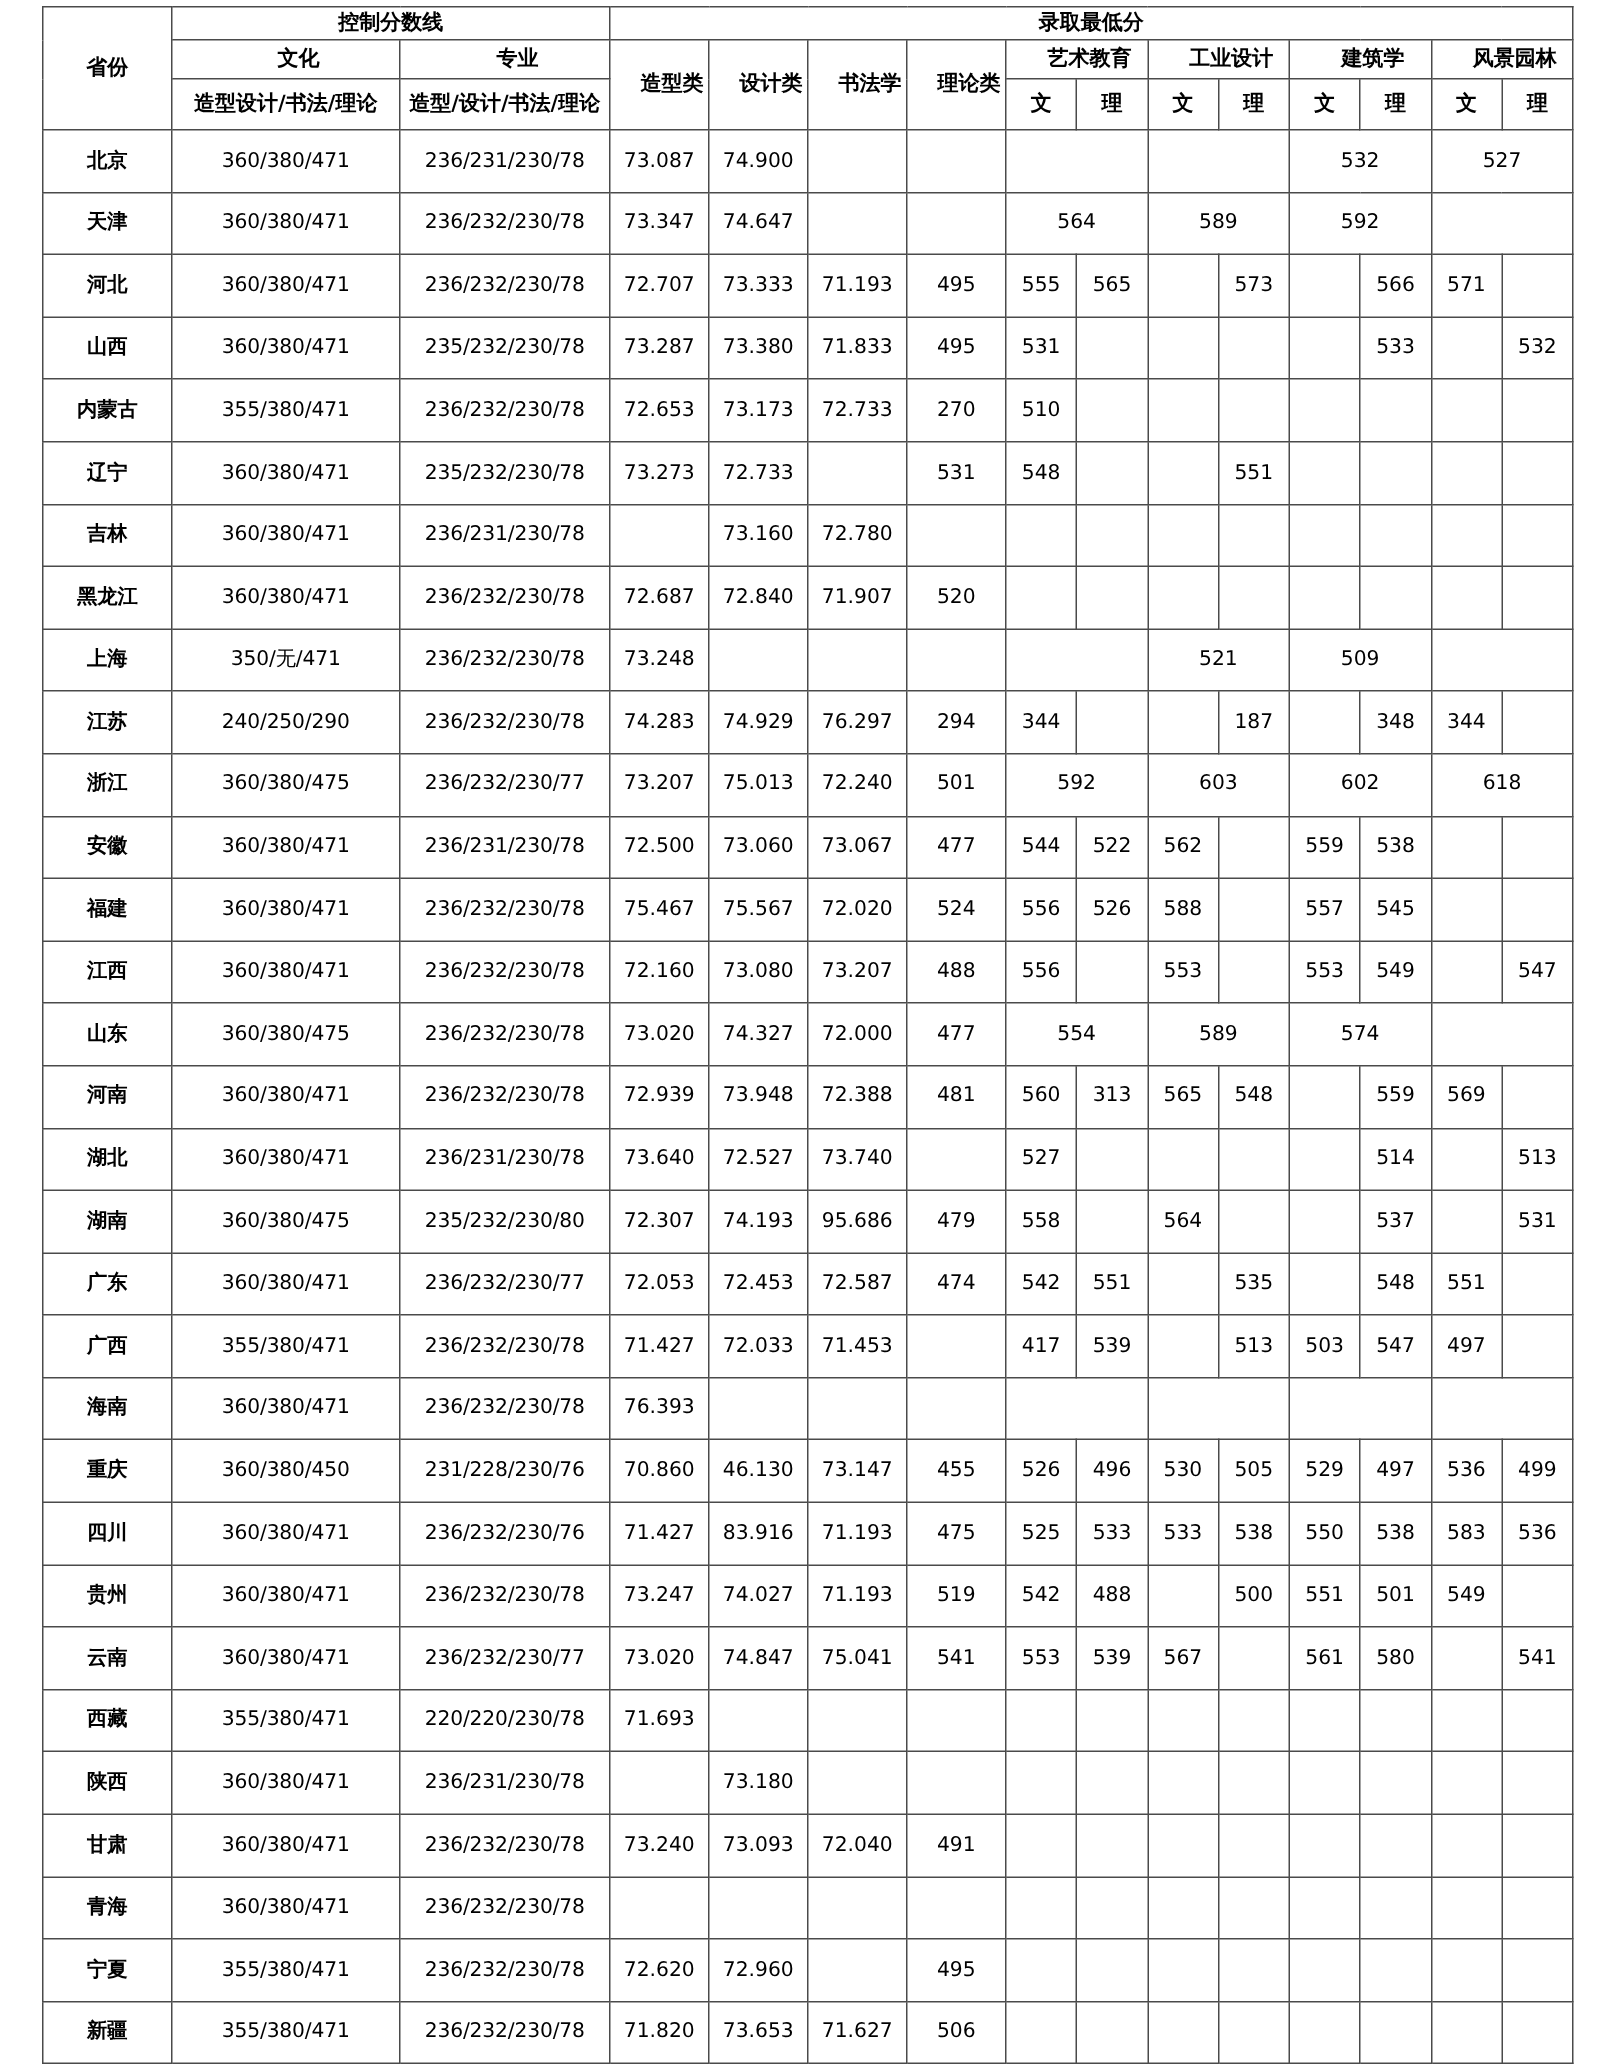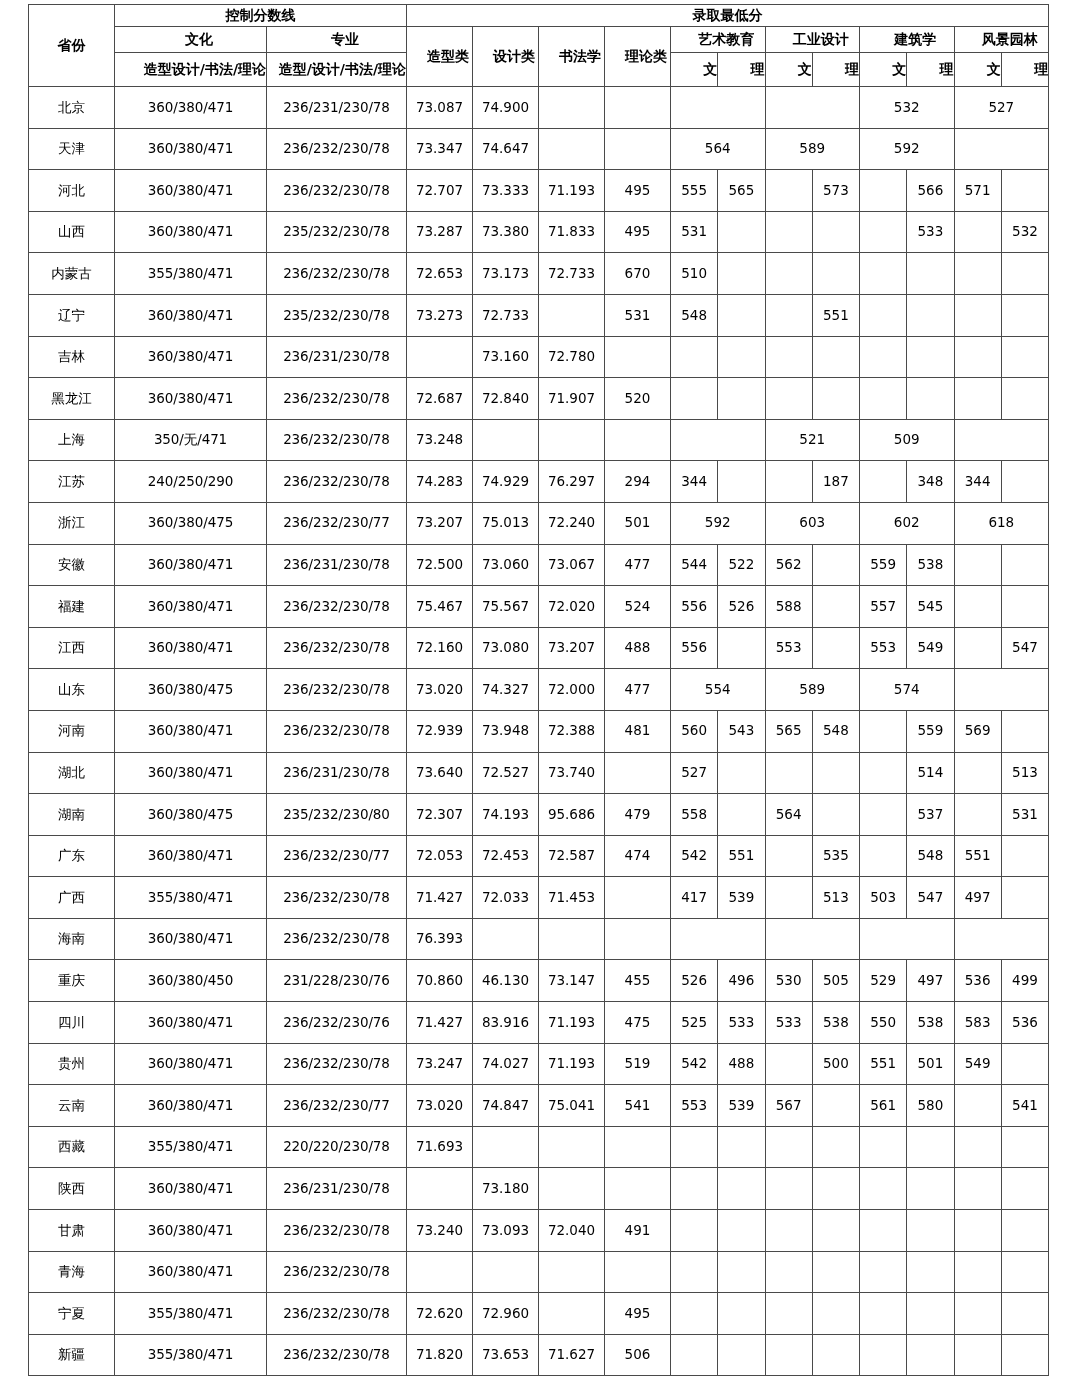--- a/index.html
+++ b/index.html
@@ -42,35 +42,35 @@
   table.score-table th {
     font-weight: bold;
     font-size: 14px;
   }
   th.hdr-small {
     font-size: 13px;
   }
   
   tr.hrow1 th { height: 21px; }
   tr.hrow2 th { height: 25px; padding-left: 17px; }
-  tr.hrow3 th { height: 33px; text-align: right; }
+  tr.hrow3 th { height: 33px; }
   tr.datarow td { height: 40.6px; }
 
   
   col.c-prov   { width: 86px; }
   col.c-wenhua { width: 152px; }
   col.c-zhuanye{ width: 140px; }
   col.c-zaoxing{ width: 66px; }
   col.c-sheji  { width: 66px; }
   col.c-shufa  { width: 66px; }
   col.c-lilun  { width: 66px; }
   col.c-pair   { width: 47.25px; }
 
   td.province, th.province {
-    font-weight: normal;
+    font-weight: bold;
     font-size: 14.5px;
   }
   td.shaded { background: #d9d9d9; }
   th.shaded { background: #d9d9d9; }
   td.num, td.frac { font-size: 13.5px; }
   td.frac { font-size: 13.5px; letter-spacing: -0.1px; }
 </style>
 </head>
 <body>
 
@@ -185,21 +185,21 @@
           <td class="num shaded"></td>
           <td class="num">532</td>
         </tr>
         <tr class="datarow">
           <td class="province">内蒙古</td>
           <td class="frac">355/380/471</td>
           <td class="frac">236/232/230/78</td>
           <td class="num">72.653</td>
           <td class="num">73.173</td>
           <td class="num">72.733</td>
-          <td class="num">670</td>
+          <td class="num">270</td>
           <td class="num shaded">510</td>
           <td class="num"></td>
           <td class="num shaded"></td>
           <td class="num"></td>
           <td class="num shaded"></td>
           <td class="num"></td>
           <td class="num shaded"></td>
           <td class="num"></td>
         </tr>
         <tr class="datarow">
@@ -362,21 +362,21 @@
         </tr>
         <tr class="datarow">
           <td class="province">河南</td>
           <td class="frac">360/380/471</td>
           <td class="frac">236/232/230/78</td>
           <td class="num">72.939</td>
           <td class="num">73.948</td>
           <td class="num">72.388</td>
           <td class="num">481</td>
           <td class="num shaded">560</td>
-          <td class="num">543</td>
+          <td class="num">313</td>
           <td class="num shaded">565</td>
           <td class="num">548</td>
           <td class="num shaded"></td>
           <td class="num">559</td>
           <td class="num shaded">569</td>
           <td class="num"></td>
         </tr>
         <tr class="datarow">
           <td class="province">湖北</td>
           <td class="frac">360/380/471</td>

